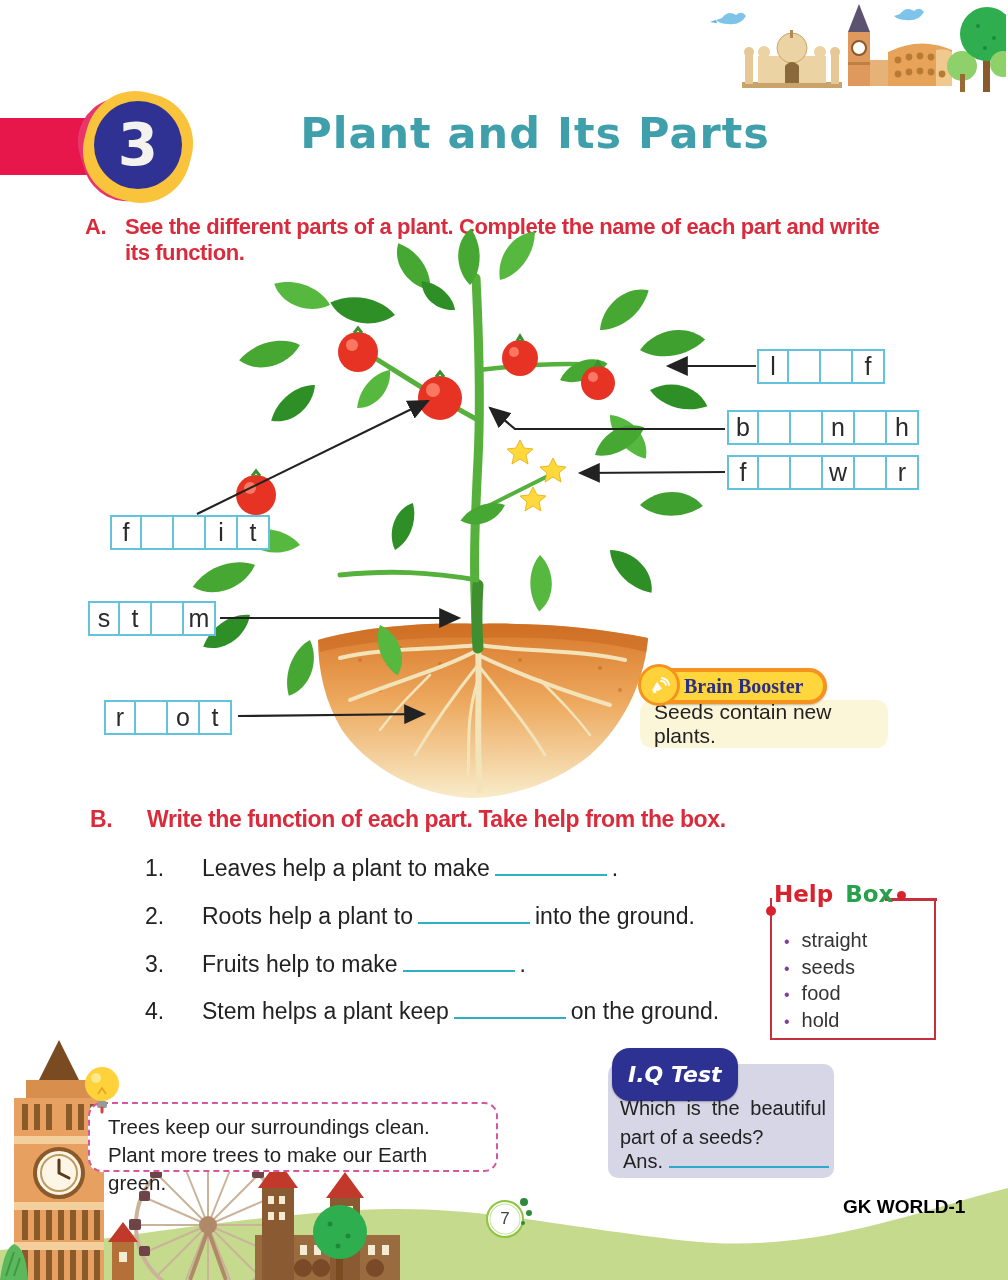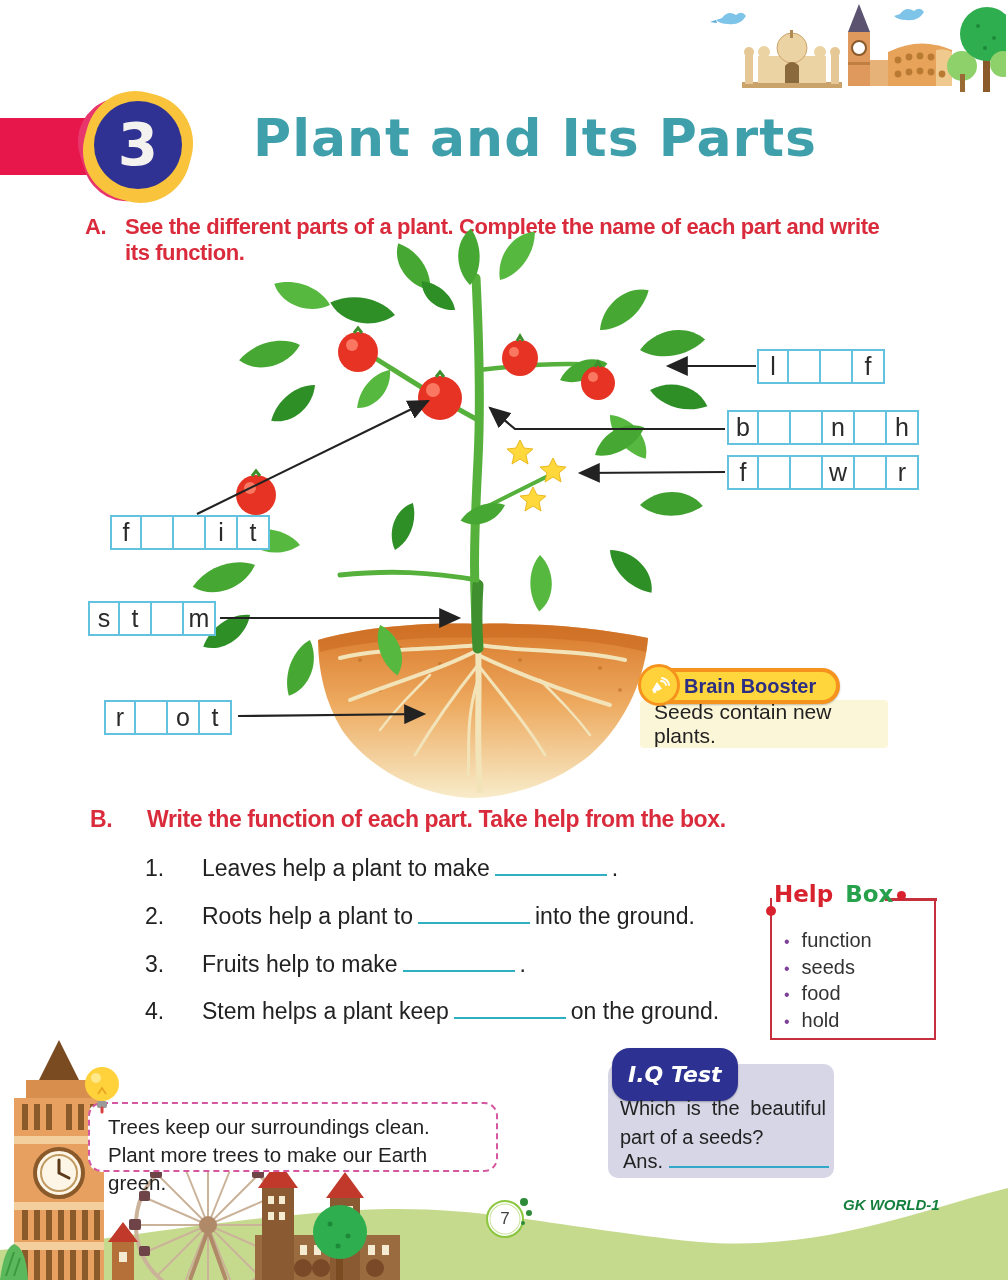--- a/index.html
+++ b/index.html
@@ -8,21 +8,21 @@
   .abs{position:absolute;}
 
   
   .ribbon{left:0;top:118px;width:92px;height:57px;background:#e8174b;}
   .badge-pink{left:80px;top:95px;width:104px;height:104px;background:#e8356b;border-radius:42%;transform:rotate(-18deg);}
   .badge-yellow{left:84px;top:92px;width:108px;height:110px;background:#f9c33c;border-radius:46%;transform:rotate(15deg);}
   .badge-navy{left:94px;top:101px;width:88px;height:88px;background:#2f3193;border-radius:50%;
               display:flex;align-items:center;justify-content:center;}
   .badge-navy span{color:#f4f2ee;font-size:58px;font-weight:800;font-family:"DejaVu Sans",sans-serif;}
 
-  .title{left:245px;top:108px;width:580px;text-align:center;color:#3fa0ac;font-size:52px;
+  .title{left:245px;top:108px;width:580px;text-align:center;color:#3fa0ac;font-size:43px;
          font-weight:800;letter-spacing:1px;font-family:"DejaVu Sans",sans-serif;}
 
   .sechead{color:#d92b3c;font-weight:bold;display:flex;font-family:"Liberation Sans",sans-serif;}
   .sechead .lbl{flex:none;}
   #secA{left:85px;top:214px;font-size:22px;letter-spacing:-0.4px;}
   #secA .lbl{width:40px;}
   #secB{left:90px;top:806px;font-size:23px;letter-spacing:-0.4px;}
   #secB .lbl{width:57px;}
   .nowrap{white-space:nowrap;display:block;}
 
@@ -31,25 +31,25 @@
   .cell{width:32px;height:35px;border:2px solid #63c3de;border-left:none;background:#fff;
         display:flex;align-items:center;justify-content:center;font-size:25px;color:#2a2a2a;box-sizing:border-box;}
   .cell:first-child{border-left:2px solid #63c3de;}
 
   
   .bitem{position:absolute;left:145px;display:flex;align-items:baseline;font-size:23px;color:#222;}
   .bitem .num{width:57px;flex:none;}
   .blank{display:inline-block;width:112px;height:20px;border-bottom:2.5px solid #2fb0c2;margin:0 5px;}
 
   
-  .bb-body{left:640px;top:700px;width:248px;height:48px;background:#fcf6d8;border-radius:4px;
+  .bb-body{left:640px;top:700px;width:248px;height:48px;background:#fcf6d8;border-radius:12px;
            display:flex;align-items:center;padding-left:14px;font-size:21px;color:#222;box-sizing:border-box;}
   .bb-pill{left:646px;top:668px;background:#f6921e;border-radius:20px;padding:4px;z-index:2;box-shadow:0 1px 2px rgba(0,0,0,.25);}
   .bb-pill-inner{background:#ffd63b;border-radius:16px;height:28px;display:flex;align-items:center;
-                 padding:0 20px 0 34px;color:#2b2e83;font-weight:800;font-size:20px;font-family:Liberation Sans, sans-serif;}
+                 padding:0 20px 0 34px;color:#2b2e83;font-weight:800;font-size:20px;font-family:Liberation Serif, serif;}
   .bb-icon{left:638px;top:664px;width:42px;height:42px;border-radius:50%;background:#ffd23b;border:3px solid #f6921e;
            z-index:3;display:flex;align-items:center;justify-content:center;box-sizing:border-box;}
 
   
   .helpbox{left:770px;top:898px;width:162px;height:140px;border:2.5px solid #c5303c;border-top:none;background:#fff;}
   .helpbox .topseg{position:absolute;top:0;right:-2.5px;width:52px;height:2.5px;background:#c5303c;}
   .help-title{position:absolute;top:-17px;left:2px;font-size:23px;font-weight:800;font-family:"DejaVu Sans",sans-serif;white-space:nowrap;}
   .help-title .w1{color:#d8232f;}
   .help-title .w2{color:#27a14b;margin-left:12px;}
   .hdot{display:inline-block;width:9px;height:9px;border-radius:50%;background:#d8232f;vertical-align:middle;margin-left:4px;}
@@ -70,21 +70,21 @@
 
   
   .iq-box{left:608px;top:1064px;width:226px;height:114px;background:#d7d6e7;border-radius:10px;z-index:2;}
   .iq-badge{left:612px;top:1048px;padding:14px 16px;background:#2d3192;border-radius:18px;color:#fff;font-weight:800;
             font-style:italic;font-size:22px;z-index:3;font-family:"DejaVu Sans",sans-serif;box-shadow:0 1px 2px rgba(0,0,0,.3);}
   .iq-q{left:620px;top:1094px;width:206px;font-size:20px;line-height:29px;color:#222;text-align:justify;z-index:3;}
   .iq-ans{left:623px;top:1150px;width:206px;display:flex;align-items:baseline;font-size:20px;color:#222;z-index:3;}
   .iq-blank{flex:1;border-bottom:2.5px solid #2fa8c9;height:16px;margin-left:6px;}
 
   
-  .brand{left:843px;top:1196px;font-size:15px;font-weight:bold;font-style:italic;color:#15803d;z-index:5;}
+  .brand{left:843px;top:1196px;font-size:19px;font-weight:bold;color:#000000;z-index:5;}
   .pagenum{left:486px;top:1200px;width:34px;height:34px;border:2px solid #8cc63f;border-radius:50%;background:#fff;
            display:flex;align-items:center;justify-content:center;font-size:17px;color:#444;z-index:5;
            box-shadow:inset 0 0 0 1.5px #fff, inset 0 0 0 2.5px #c8e29b;}
   .pdot{position:absolute;border-radius:50%;background:#2e8b3a;z-index:5;}
 </style>
 </head>
 <body>
 
 <div class="page">
 
@@ -370,21 +370,21 @@
 
   <div class="abs helpbox">
     <div class="topseg"></div>
     <div class="hdot-corner"></div>
     <div class="help-title">
       <span class="w1">Help</span><span class="w2">Box</span><span class="hdot"></span>
     </div>
     <div class="help-items">
       <div class="hitem">
           <span class="bullet">•</span>
-          <span>function</span>
+          <span>straight</span>
         </div>
       <div class="hitem">
           <span class="bullet">•</span>
           <span>seeds</span>
         </div>
       <div class="hitem">
           <span class="bullet">•</span>
           <span>food</span>
         </div>
       <div class="hitem">

